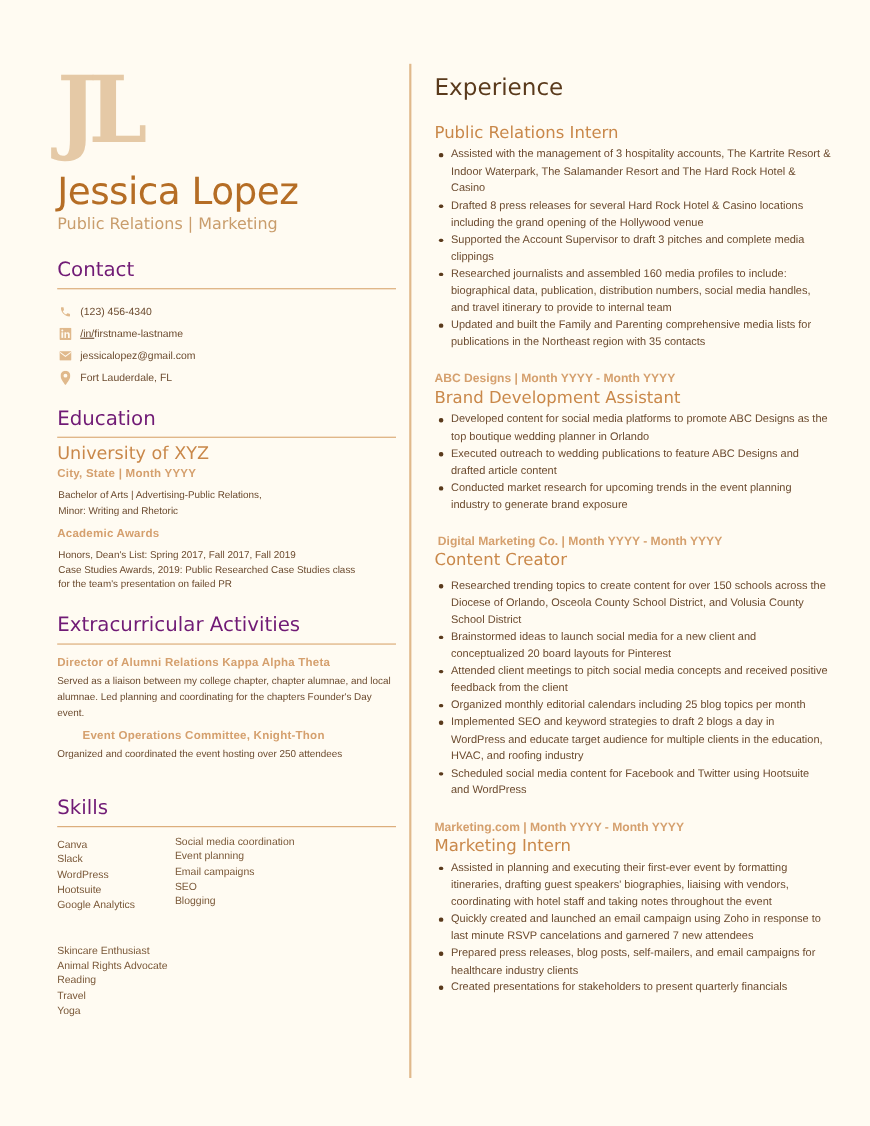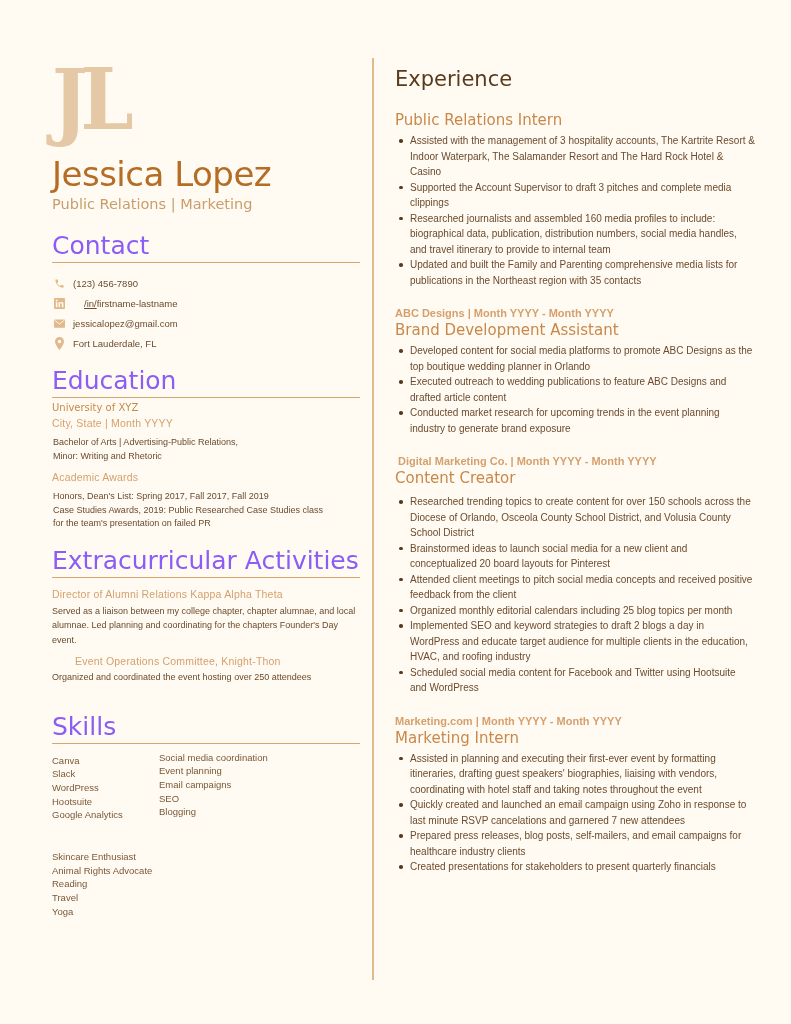--- a/index.html
+++ b/index.html
@@ -7,31 +7,31 @@
   body { position: relative; font-family: "Liberation Sans", sans-serif; color: #6b4a2e; }
 
   .left { position: absolute; left: 52px; top: 62px; width: 308px; }
   .right { position: absolute; left: 395px; top: 66px; width: 360px; }
   .divider-v { position: absolute; left: 372px; top: 58px; width: 2px; height: 922px; background: #e0b98c; }
 
   .monogram { font-family: "DejaVu Serif", serif; font-size: 84px; line-height: 76px; color: #e5c9a6; letter-spacing: -8px; font-weight: bold; height: 78px; transform: scaleX(0.9); transform-origin: left; }
   .name { font-family: "DejaVu Sans", sans-serif; font-size: 34px; color: #b56d25; margin-top: 14px; line-height: 40px; letter-spacing: -0.5px; }
   .tagline { font-family: "DejaVu Sans", sans-serif; font-size: 14.5px; color: #c99d6c; margin-top: 2px; }
 
-  .section-h { font-family: "DejaVu Sans", sans-serif; font-size: 25px; color: #8b5cf6; line-height: 24px; padding-bottom: 4px; border-bottom: 1.5px solid #d9a66f; }
+  .section-h { font-family: "DejaVu Sans", sans-serif; font-size: 18px; color: #701a75; line-height: 24px; padding-bottom: 4px; border-bottom: 1.5px solid #d9a66f; }
   .contact { margin-top: 22px; }
   .contact-list { margin-top: 10px; }
   .contact-row { display: flex; align-items: center; height: 20px; font-size: 9.5px; color: #6b4a2e; }
   .contact-row .ic { width: 12px; height: 12px; margin-left: 1px; margin-right: 8px; display: flex; align-items: center; justify-content: center; }
   .contact-row svg { display: block; }
-  .contact-row u { color: #6b4a2e; margin-left: 11px; }
+  .contact-row u { color: #6b4a2e; }
 
   .edu { margin-top: 16px; }
-  .school { font-family: "DejaVu Sans", sans-serif; font-size: 10px; color: #c9884a; margin-top: 4px; }
-  .sub-h { font-weight: normal; font-size: 10.5px; color: #d5a06e; letter-spacing: 0.2px; }
+  .school { font-family: "DejaVu Sans", sans-serif; font-size: 16px; color: #c9884a; margin-top: 4px; }
+  .sub-h { font-weight: bold; font-size: 10.5px; color: #d5a06e; letter-spacing: 0.2px; }
   .p { font-size: 9px; line-height: 13.5px; color: #6b4a2e; }
 
   .ec { margin-top: 18px; }
   .skills { margin-top: 30px; }
   .skills-grid { display: flex; margin-top: 10px; }
   .skills-col { font-size: 9.5px; line-height: 13.7px; color: #7a5838; }
   .skills-col.c1 { width: 107px; }
   .hobbies { margin-top: 28px; }
   .hobbies-list { margin-top: 10px; font-size: 9.5px; line-height: 13.7px; color: #7a5838; }
 
@@ -55,21 +55,21 @@
 
   <section class="contact">
     <div class="section-h">Contact</div>
     <div class="contact-list">
       <div class="contact-row">
         <span class="ic">
           <svg width="11" height="11" viewBox="0 0 24 24">
               <path fill="#e0b98c" d="M6.6 10.8c1.4 2.8 3.8 5.1 6.6 6.6l2.2-2.2c.3-.3.7-.4 1-.2 1.1.4 2.3.6 3.6.6.6 0 1 .4 1 1V20c0 .6-.4 1-1 1C10.6 21 3 13.4 3 4c0-.6.4-1 1-1h3.5c.6 0 1 .4 1 1 0 1.3.2 2.5.6 3.6.1.3 0 .7-.2 1l-2.3 2.2z"></path>
             </svg>
         </span>
-        <span>(123) 456-7890</span>
+        <span>(123) 456-4340</span>
       </div>
       <div class="contact-row">
         <span class="ic">
           <svg width="11" height="11" viewBox="0 0 24 24">
               <rect width="24" height="24" rx="2" fill="#e0b98c"></rect>
               <rect x="4" y="9" width="3.5" height="11" fill="#fffbf2"></rect>
               <circle cx="5.75" cy="5.5" r="2" fill="#fffbf2"></circle>
               <path d="M10 9h3.3v1.6c.6-1 1.8-1.9 3.6-1.9 3 0 3.6 2 3.6 4.6V20H17v-5.8c0-1.4 0-3-1.9-3s-2.1 1.4-2.1 2.9V20H10z" fill="#fffbf2"></path>
             </svg>
         </span>
@@ -148,20 +148,21 @@
   </section>
 </div>
 
 <div class="right">
   <div class="exp-title">Experience</div>
 
   <div class="job" style="margin-top:18px;">
     <div class="job-title">Public Relations Intern</div>
     <ul>
       <li>Assisted with the management of 3 hospitality accounts, The Kartrite Resort &amp; Indoor Waterpark, The Salamander Resort and The Hard Rock Hotel &amp; Casino</li>
+      <li>Drafted 8 press releases for several Hard Rock Hotel &amp; Casino locations including the grand opening of the Hollywood venue</li>
       <li>Supported the Account Supervisor to draft 3 pitches and complete media clippings</li>
       <li>Researched journalists and assembled 160 media profiles to include: biographical data, publication, distribution numbers, social media handles, and travel itinerary to provide to internal team</li>
       <li>Updated and built the Family and Parenting comprehensive media lists for publications in the Northeast region with 35 contacts</li>
     </ul>
   </div>
 
   <div class="job" style="margin-top:18px;">
     <div class="job-meta">ABC Designs  | Month YYYY - Month YYYY</div>
     <div class="job-title">Brand Development Assistant</div>
     <ul>

